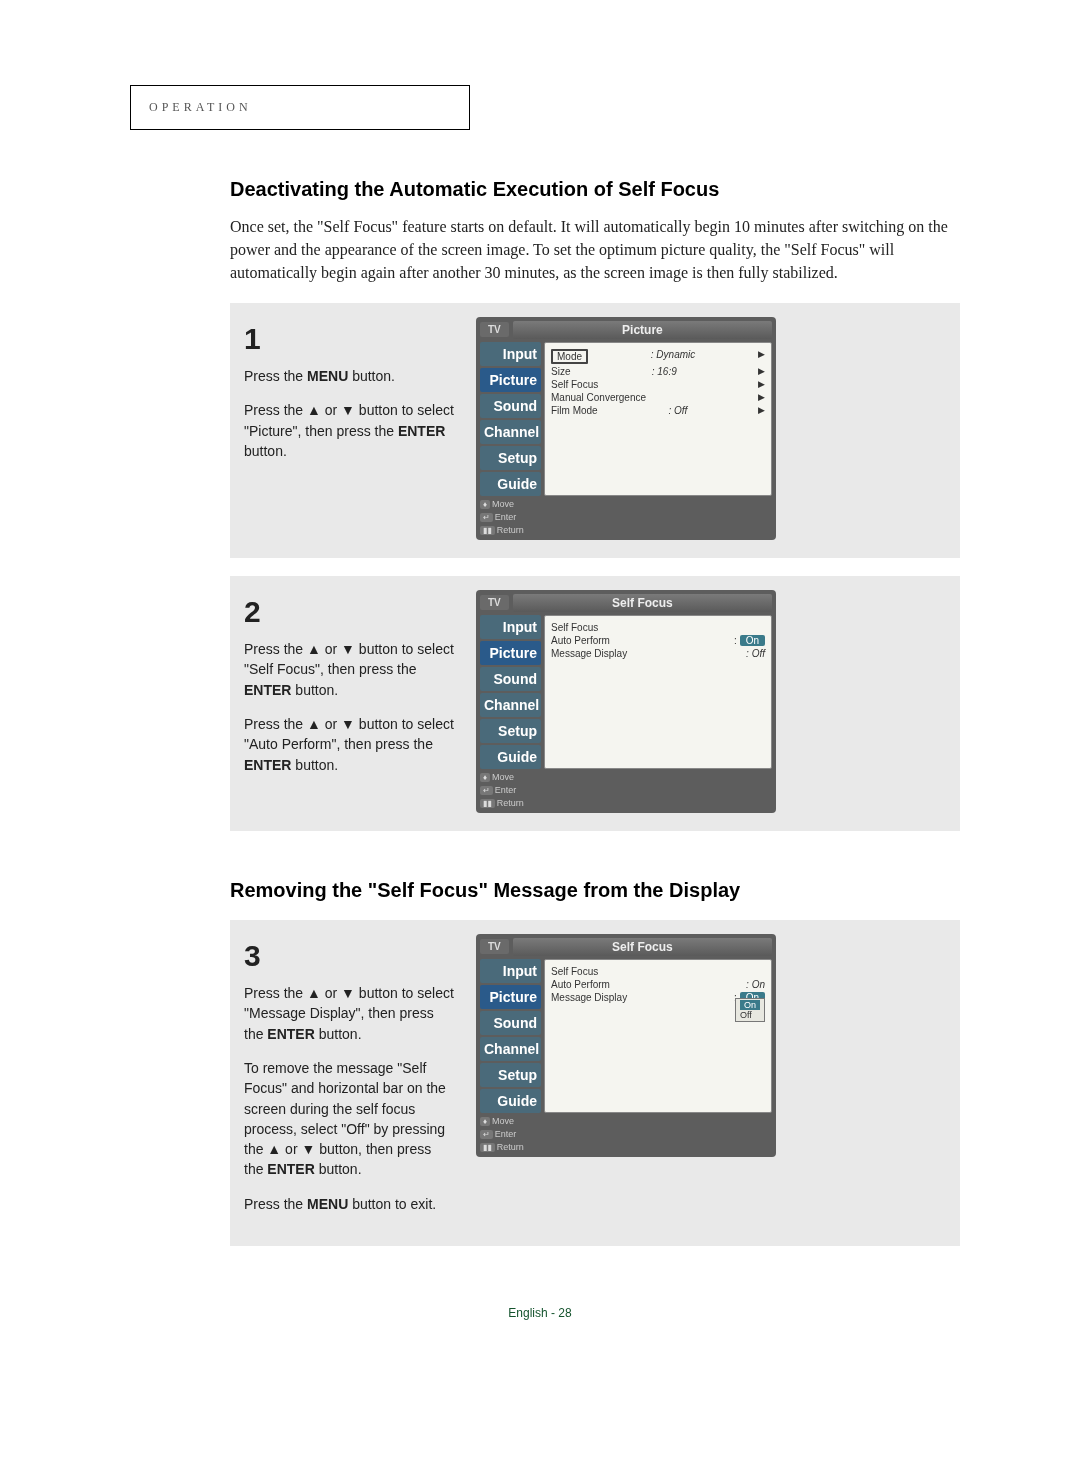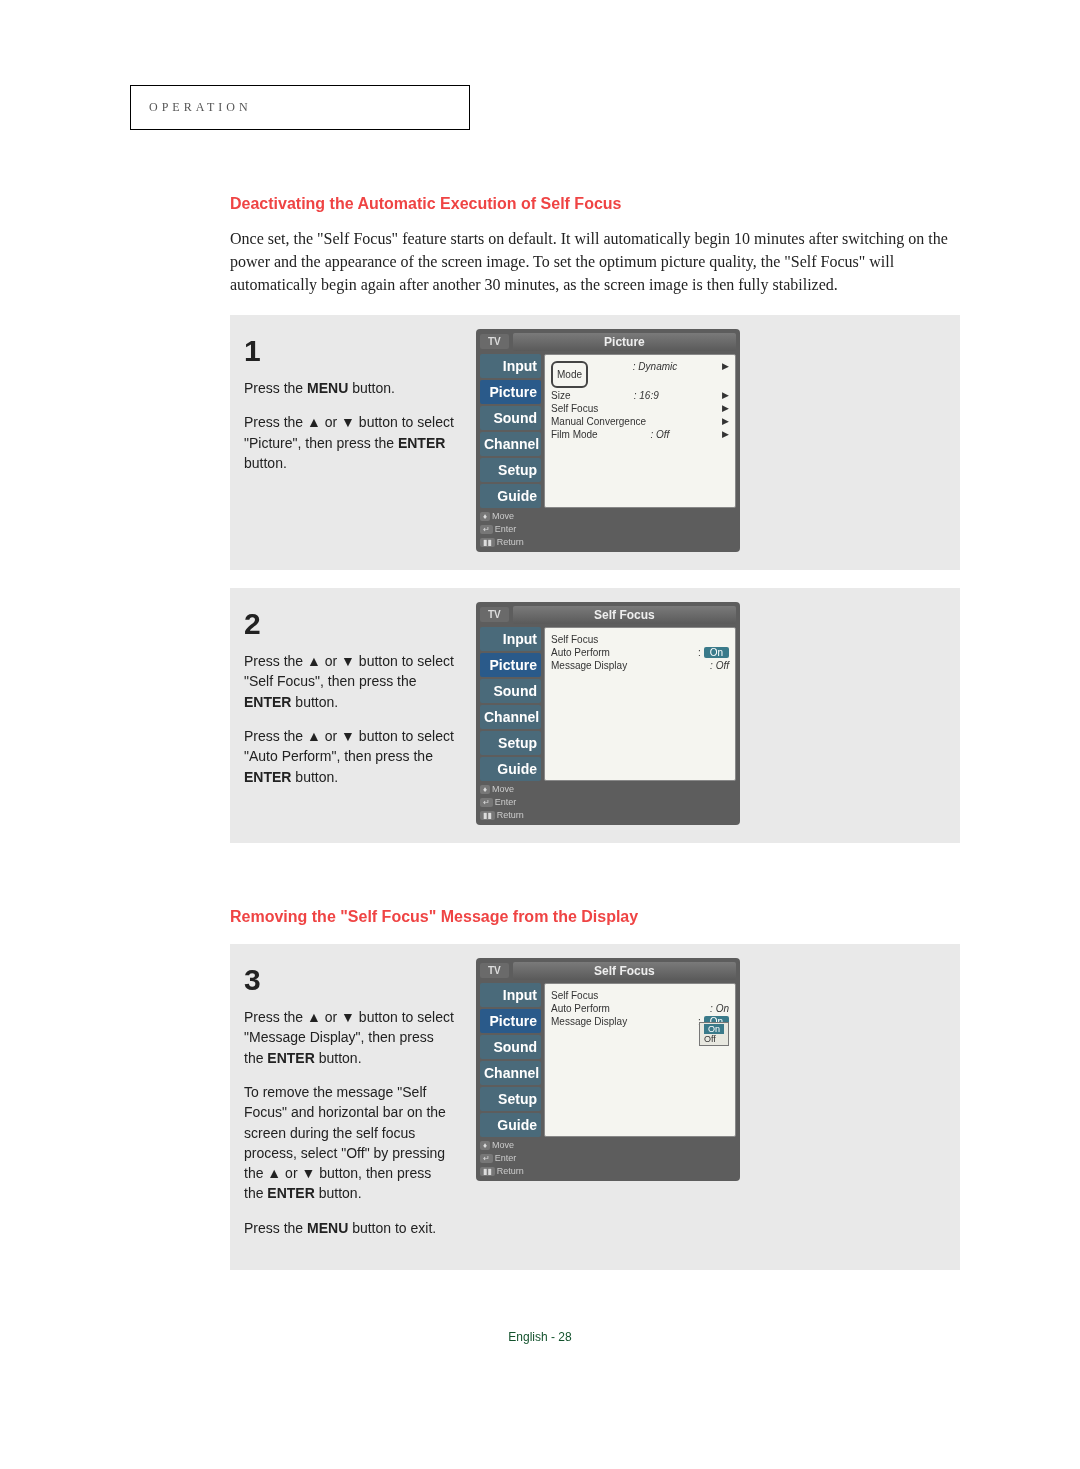--- a/index.html
+++ b/index.html
@@ -20,23 +20,23 @@
     width: 340px;
     margin-left: 30px;
     font-variant: small-caps;
     letter-spacing: 4px;
     font-size: 12px;
     color: #555;
     font-family: Georgia, serif;
   }
   .section-title {
     font-weight: bold;
-    font-size: 16px;
-    color: #ef4444;
-    margin: 65px 0 14px 130px;
+    font-size: 20px;
+    color: #000000;
+    margin: 48px 0 14px 130px;
   }
   .intro {
     font-size: 16px;
     line-height: 1.45;
     margin-left: 130px;
     margin-right: 20px;
     color: #222;
     font-family: Georgia, serif;
   }
   .step-block {
@@ -55,21 +55,21 @@
   }
   .step-num {
     font-size: 30px;
     font-weight: 900;
     font-family: Arial Black, Arial, sans-serif;
     margin-bottom: 6px;
   }
   .step-left p { margin-bottom: 14px; }
   .step-left b { font-weight: bold; }
   .tv-shot {
-    width: 264px;
+    width: 300px;
     background: #5d5d5d;
     border-radius: 4px;
     padding: 4px;
     font-size: 10px;
     color: #eee;
   }
   .tv-top {
     display: flex;
     align-items: center;
     margin-bottom: 3px;
@@ -132,22 +132,22 @@
   .tv-row .rv { color: #333; font-style: italic; }
   .tv-arrow { font-size: 9px; }
   .tv-hl {
     background: #3a7a8a;
     color: #fff;
     padding: 0 6px;
     border-radius: 2px;
   }
   .tv-boxed {
     border: 2px solid #444;
-    padding: 6px 4px;
-    border-radius: 6px;
+    padding: 0 4px;
+    border-radius: 1px;
     display:inline-block;
   }
   .tv-footer {
     display: flex;
     justify-content: center;
     gap: 3px;
     padding: 3px 0 1px;
     font-size: 9px;
     color: #ccc;
     flex-direction: column;

